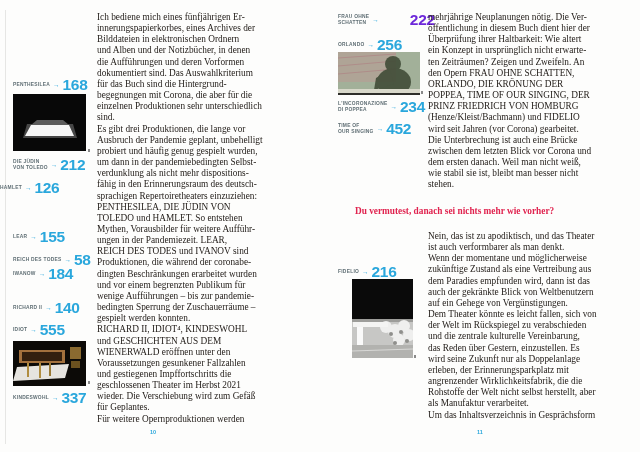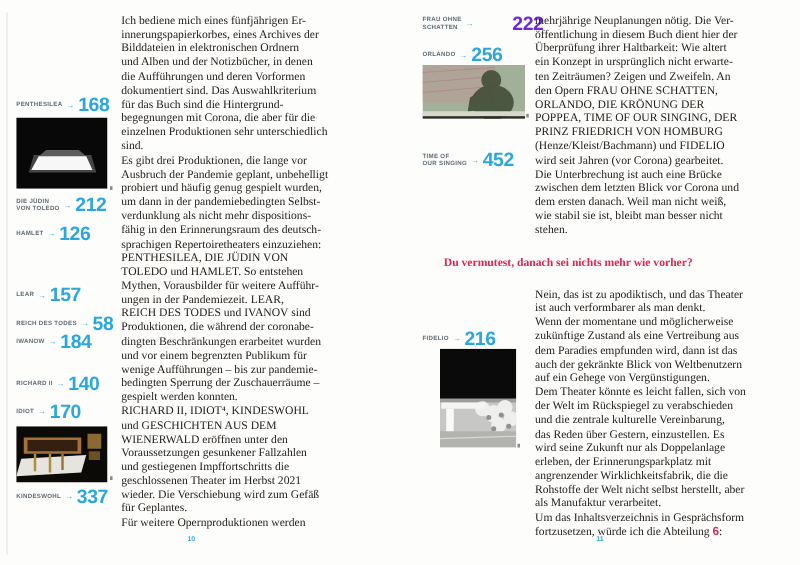--- a/index.html
+++ b/index.html
@@ -44,30 +44,30 @@
   </svg>
   <div class="fn" style="left:88px;top:149px"></div>
 
   <div class="ref" style="left:13px;top:158px">
     <span class="rname" style="color: rgb(95, 110, 116);">DIE JÜDIN
 VON TOLEDO</span>
     <span class="rarrow" style="color: rgb(42, 167, 220);">→</span>
     <span class="rnum" style="color: rgb(42, 167, 220); text-align: right;">212</span>
   </div>
 
-  <div class="ref" style="left:13px;top:181px">
+  <div class="ref" style="left:0;top:181px">
     <span class="rname" style="color: rgb(95, 110, 116);">HAMLET</span>
     <span class="rarrow" style="color: rgb(42, 167, 220);">→</span>
     <span class="rnum" style="color: rgb(42, 167, 220);">126</span>
   </div>
 
   <div class="ref" style="left:13px;top:230px">
     <span class="rname" style="color: rgb(95, 110, 116);">LEAR</span>
     <span class="rarrow" style="color: rgb(42, 167, 220);">→</span>
-    <span class="rnum" style="color: rgb(42, 167, 220);">157</span>
+    <span class="rnum" style="color: rgb(42, 167, 220);">155</span>
   </div>
 
   <div class="ref" style="left:13px;top:253px">
     <span class="rname" style="color: rgb(95, 110, 116);">REICH DES TODES</span>
     <span class="rarrow" style="color: rgb(42, 167, 220);">→</span>
     <span class="rnum" style="color: rgb(42, 167, 220);">58</span>
   </div>
 
   <div class="ref" style="left:13px;top:267px">
     <span class="rname" style="color: rgb(95, 110, 116);">IWANOW</span>
@@ -77,21 +77,21 @@
 
   <div class="ref" style="left:13px;top:301px">
     <span class="rname" style="color: rgb(95, 110, 116);">RICHARD II</span>
     <span class="rarrow" style="color: rgb(42, 167, 220);">→</span>
     <span class="rnum" style="color: rgb(42, 167, 220);">140</span>
   </div>
 
   <div class="ref" style="left:13px;top:323px">
     <span class="rname" style="color: rgb(95, 110, 116);">IDIOT</span>
     <span class="rarrow" style="color: rgb(42, 167, 220);">→</span>
-    <span class="rnum" style="color: rgb(42, 167, 220);">170</span>
+    <span class="rnum" style="color: rgb(42, 167, 220);">555</span>
   </div>
 
   <svg class="photo" style="left:13px;top:341px" width="73" height="45" viewBox="0 0 73 45">
     <rect width="73" height="45" fill="#0c0a07"></rect>
     <polygon points="4,26 56,23 52,37 0,40" fill="#e6e4df"></polygon>
     <rect x="6" y="9" width="46" height="13" fill="#a3713d"></rect>
     <rect x="9" y="11" width="40" height="9" fill="#33200f"></rect>
     <rect x="14" y="22" width="2" height="14" fill="#b08d3f"></rect>
     <rect x="26" y="22" width="2" height="15" fill="#b08d3f"></rect>
     <rect x="36" y="22" width="2" height="13" fill="#9a7a35"></rect>
@@ -172,20 +172,26 @@
     <g fill="#3e4a35" opacity="0.88">
       <circle cx="55" cy="12" r="8"></circle>
       <ellipse cx="56" cy="30" rx="17" ry="14"></ellipse>
       <polygon points="38,26 52,18 56,32 36,38"></polygon>
     </g>
     <rect x="0" y="37" width="82" height="4" fill="#d8d8ca"></rect>
     <rect x="0" y="41" width="82" height="2" fill="#2e2e2a"></rect>
   </svg>
   <div class="fn" style="left:421px;top:91px"></div>
 
+  <div class="ref" style="left:338px;top:100px">
+    <span class="rname" style="color: rgb(95, 110, 116);">L'INCORONAZIONE
+DI POPPEA</span>
+    <span class="rarrow" style="color: rgb(42, 167, 220);">→</span>
+    <span class="rnum" style="color: rgb(42, 167, 220);">234</span>
+  </div>
 
   <div class="ref" style="left:338px;top:122px">
     <span class="rname" style="color: rgb(95, 110, 116);">TIME OF
 OUR SINGING</span>
     <span class="rarrow" style="color: rgb(42, 167, 220);">→</span>
     <span class="rnum" style="color: rgb(42, 167, 220);">452</span>
   </div>
 
 
   <div class="ref" style="left:338px;top:265px">
@@ -248,16 +254,15 @@
 der Welt im Rückspiegel zu verabschieden
 und die zentrale kulturelle Vereinbarung,
 das Reden über Gestern, einzustellen. Es
 wird seine Zukunft nur als Doppelanlage
 erleben, der Erinnerungsparkplatz mit
 angrenzender Wirklichkeitsfabrik, die die
 Rohstoffe der Welt nicht selbst herstellt, aber
 als Manufaktur verarbeitet.
 Um das Inhaltsverzeichnis in Gesprächsform</div>
 
-  <div class="closing" style="left:428px;top:420px"><span>fortzusetzen, würde ich die Abteilung </span><span class="hl" style="color: rgb(224, 35, 79);">6</span><span>:</span></div>
 
   <div class="page-num" style="left: 477px; top: 429px; color: rgb(42, 167, 220);">11</div>
 </div>
 
 </body></html>

